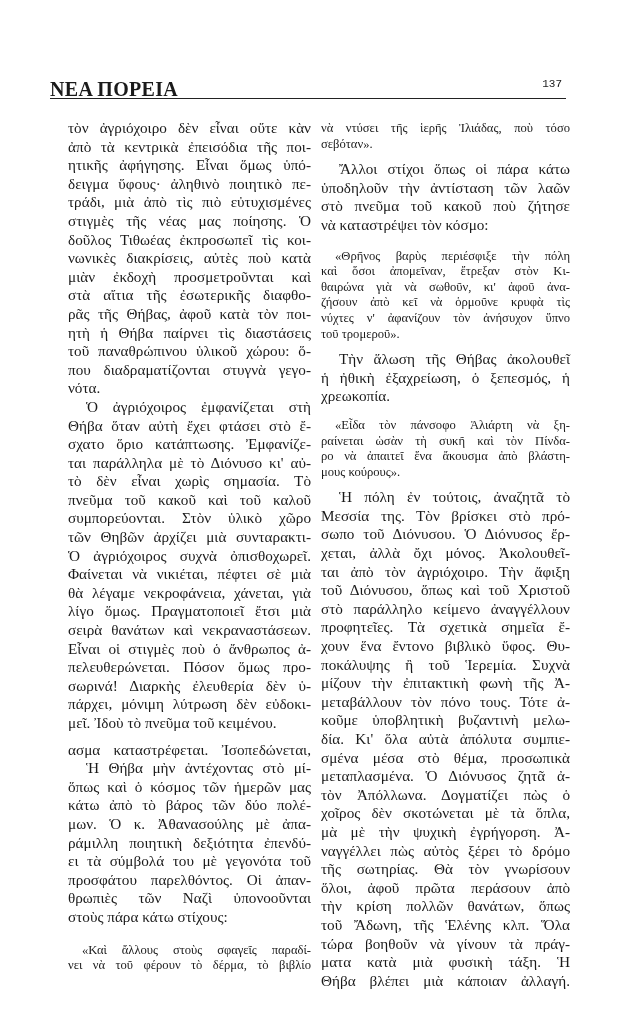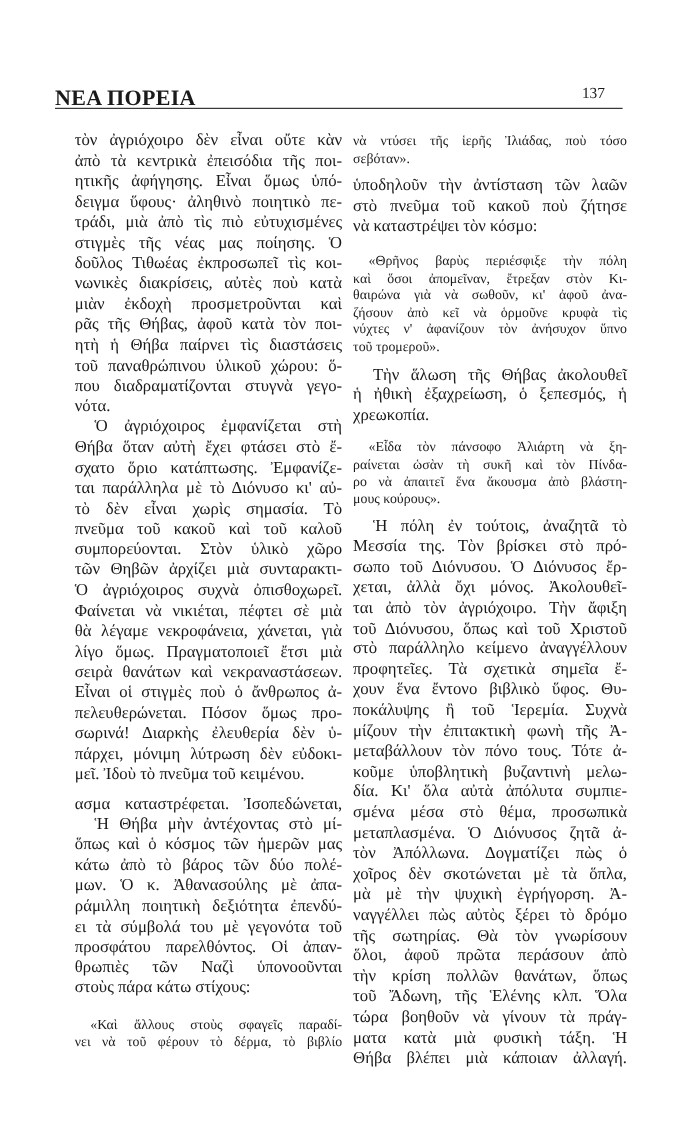--- a/index.html
+++ b/index.html
@@ -9,21 +9,21 @@
     }
     .header {
       position: absolute; left: 50px; top: 78px; width: 516px; height: 20px;
       border-bottom: 1px solid #222;
     }
     .running-title {
       position: absolute; left: 0; top: 0; font-family: "Liberation Serif", serif;
       font-weight: bold; font-size: 20px; letter-spacing: 0.3px;
     }
     .page-number {
-      position: absolute; right: 16px; top: 0; font-family: Liberation Serif, serif; font-size: 14px;
+      position: absolute; right: 4px; top: 0; font-family: Liberation Mono, monospace; font-size: 11px;
     }
     .col { position: absolute; top: 119px; }
     .col.left { left: 68px; width: 243px; }
     .col.right { left: 321px; width: 249px; }
     .line {
       font-family: "Liberation Serif", serif; font-size: 15.2px; line-height: 18.6px;
       white-space: nowrap; text-align: justify; text-align-last: justify; height: 18.6px; overflow: visible;
     }
     .line.last { text-align-last: left; }
     .line.indent { padding-left: 18px; }
@@ -44,20 +44,21 @@
   <div>
     <div class="line">τὸν ἀγριόχοιρο δὲν εἶναι οὔτε κὰν</div>
     <div class="line">ἀπὸ τὰ κεντρικὰ ἐπεισόδια τῆς ποι-</div>
     <div class="line">ητικῆς ἀφήγησης. Εἶναι ὅμως ὑπό-</div>
     <div class="line">δειγμα ὕφους· ἀληθινὸ ποιητικὸ πε-</div>
     <div class="line">τράδι, μιὰ ἀπὸ τὶς πιὸ εὐτυχισμένες</div>
     <div class="line">στιγμὲς τῆς νέας μας ποίησης. Ὁ</div>
     <div class="line">δοῦλος Τιθωέας ἐκπροσωπεῖ τὶς κοι-</div>
     <div class="line">νωνικὲς διακρίσεις, αὐτὲς ποὺ κατὰ</div>
     <div class="line">μιὰν ἐκδοχὴ προσμετροῦνται καὶ</div>
+    <div class="line">στὰ αἴτια τῆς ἐσωτερικῆς διαφθο-</div>
     <div class="line">ρᾶς τῆς Θήβας, ἀφοῦ κατὰ τὸν ποι-</div>
     <div class="line">ητὴ ἡ Θήβα παίρνει τὶς διαστάσεις</div>
     <div class="line">τοῦ παναθρώπινου ὑλικοῦ χώρου: ὅ-</div>
     <div class="line">που διαδραματίζονται στυγνὰ γεγο-</div>
     <div class="line last">νότα.</div>
   </div>
   <div>
     <div class="line indent">Ὁ ἀγριόχοιρος ἐμφανίζεται στὴ</div>
     <div class="line">Θήβα ὅταν αὐτὴ ἔχει φτάσει στὸ ἔ-</div>
     <div class="line">σχατο ὅριο κατάπτωσης. Ἐμφανίζε-</div>
@@ -95,20 +96,21 @@
     <div class="line">νει νὰ τοῦ φέρουν τὸ δέρμα, τὸ βιβλίο</div>
   </div>
 </div>
 
 <div class="col right">
   <div class="quote" style="margin-top:2px;">
     <div class="line">νὰ ντύσει τῆς ἱερῆς Ἰλιάδας, ποὺ τόσο</div>
     <div class="line last">σεβόταν».</div>
   </div>
   <div>
+    <div class="line indent">Ἄλλοι στίχοι ὅπως οἱ πάρα κάτω</div>
     <div class="line">ὑποδηλοῦν τὴν ἀντίσταση τῶν λαῶν</div>
     <div class="line">στὸ πνεῦμα τοῦ κακοῦ ποὺ ζήτησε</div>
     <div class="line last">νὰ καταστρέψει τὸν κόσμο:</div>
   </div>
   <div class="quote" style="margin-top:14px;">
     <div class="line indent">«Θρῆνος βαρὺς περιέσφιξε τὴν πόλη</div>
     <div class="line">καὶ ὅσοι ἀπομεῖναν, ἔτρεξαν στὸν Κι-</div>
     <div class="line">θαιρώνα γιὰ νὰ σωθοῦν, κι' ἀφοῦ ἀνα-</div>
     <div class="line">ζήσουν ἀπὸ κεῖ νὰ ὁρμοῦνε κρυφὰ τὶς</div>
     <div class="line">νύχτες ν' ἀφανίζουν τὸν ἀνήσυχον ὕπνο</div>

